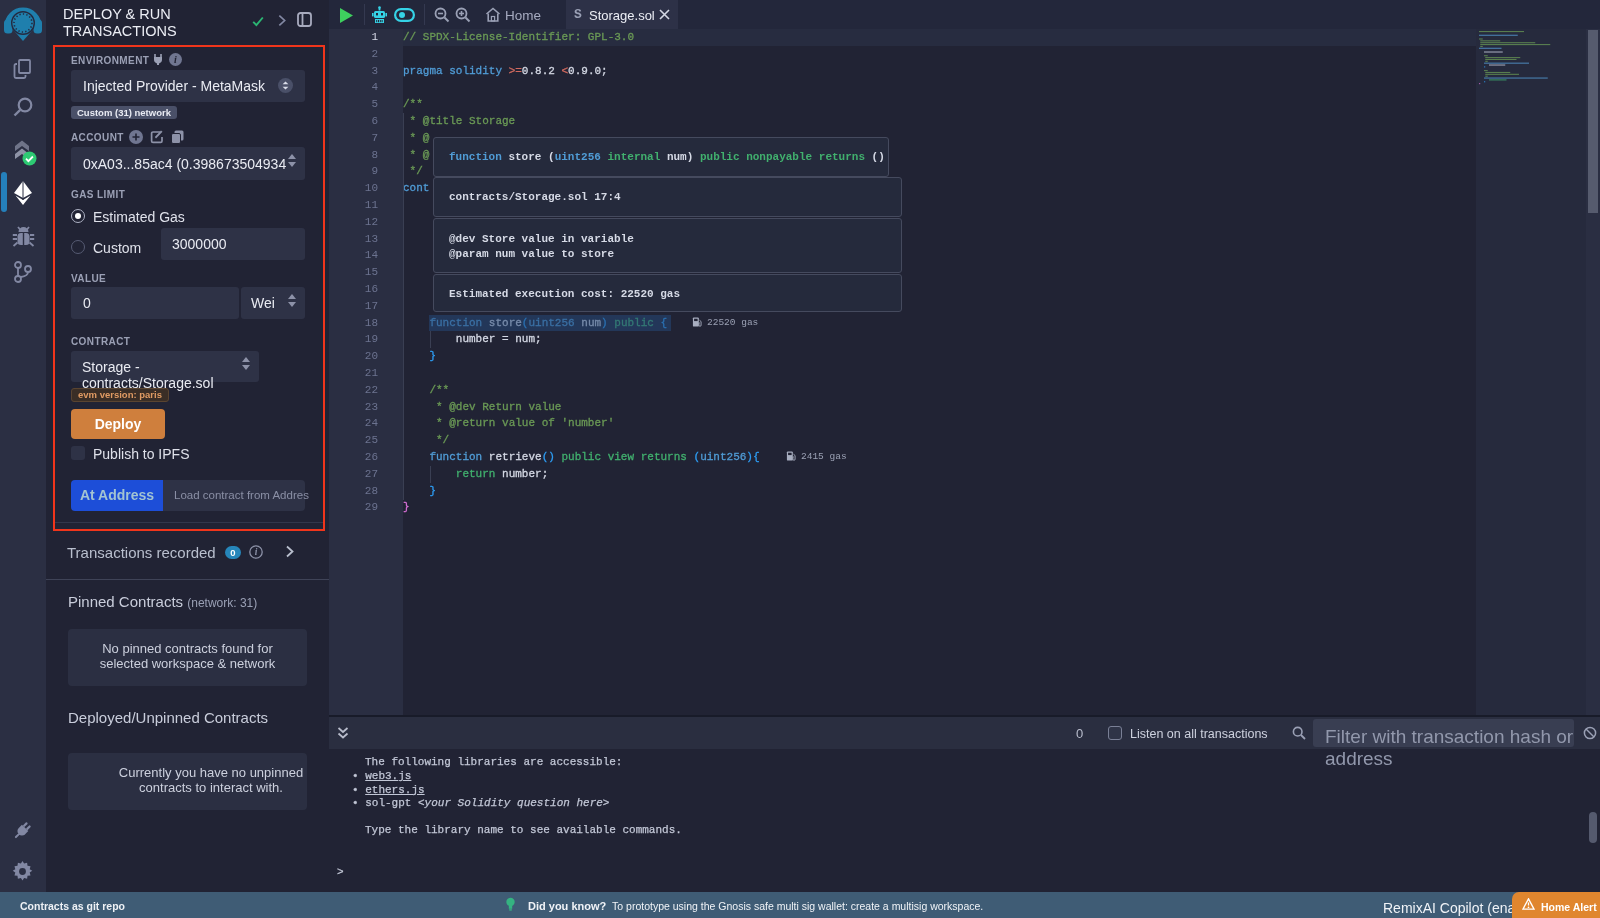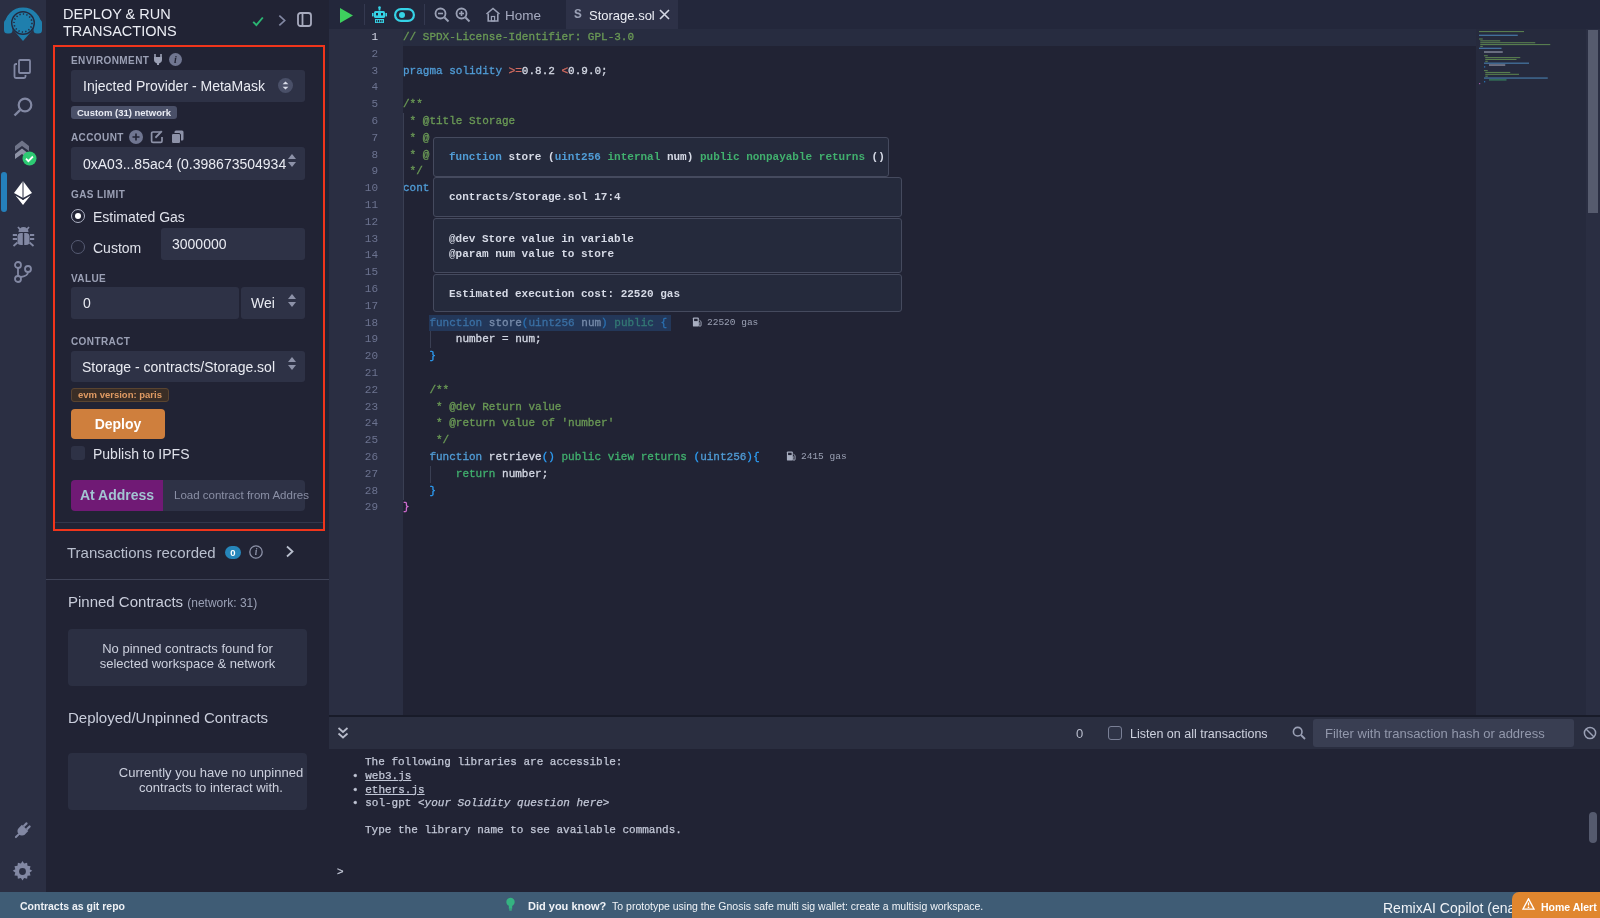--- a/index.html
+++ b/index.html
@@ -212,21 +212,21 @@
       <path d="M1.5 1 L6 5 L10.5 1 M1.5 6.5 L6 10.5 L10.5 6.5" fill="none" stroke="#b9bdcc" stroke-width="1.7"></path>
     </svg>
   <div class="abs" style="left:1076px; top:726px; font-size:13px; color:#b9bdcc;">0</div>
   <div class="abs" style="left:1108px; top:726px; width:14px; height:14px; border:1px solid #7a8096; border-radius:3px; background:#2f3447;"></div>
   <div class="abs" style="left:1130px; top:727px; font-size:12.5px; color:#ced2df;">Listen on all transactions</div>
   <svg class="abs" style="left:1292px; top:726px;" width="14" height="14" viewBox="0 0 14 14">
       <circle cx="5.7" cy="5.7" r="4.3" fill="none" stroke="#9aa0b5" stroke-width="1.6"></circle>
       <line x1="9" y1="9" x2="13" y2="13" stroke="#9aa0b5" stroke-width="1.8"></line>
     </svg>
   <div class="abs" style="left:1313px; top:719px; width:261px; height:28px; background:#393e52; border-radius:3px;">
-    <div style="padding:7px 0 0 12px; font-size:13px; color:#9298ac;">Filter with transaction hash or address</div>
+    <div style="padding:7px 0 0 12px; font-size:19px; color:#9298ac;">Filter with transaction hash or address</div>
   </div>
   <svg class="abs" style="left:1583px; top:726px;" width="14" height="14" viewBox="0 0 14 14">
       <circle cx="7" cy="7" r="5.6" fill="none" stroke="#9aa0b5" stroke-width="1.5"></circle>
       <line x1="3" y1="3" x2="11" y2="11" stroke="#9aa0b5" stroke-width="1.5"></line>
     </svg>
 
   <div class="term" style="left:365px; top:756px;">The following libraries are accessible:</div>
   <div class="term" style="left:352px; top:770px;">• <span style="text-decoration:underline;">web3.js</span></div>
   <div class="term" style="left:352px; top:783.5px;">• <span style="text-decoration:underline;">ethers.js</span></div>
   <div class="term" style="left:352px; top:797px;">• sol-gpt <i>&lt;your Solidity question here&gt;</i></div>
@@ -367,32 +367,32 @@
     </div>
   <div class="sel abs" style="left:241px; top:287px; width:64px; height:32px;">
     <div style="padding:8px 0 0 10px;">Wei</div>
     <div class="abs updn" style="right:8px; top:7px;">
         <b></b>
         <i></i>
       </div>
   </div>
 
   <div class="lbl abs" style="left:71px; top:336px;">CONTRACT</div>
-  <div class="sel abs" style="left:71px; top:351px; width:234px; height:31px;">
+  <div class="sel abs" style="left:71px; top:351px; width:188px; height:31px;">
     <div style="padding:8px 0 0 11px;">Storage - contracts/Storage.sol</div>
     <div class="abs updn" style="right:8px; top:6px;">
         <b></b>
         <i></i>
       </div>
   </div>
   <div class="abs" style="left:71px; top:388px; height:14px; padding:0 6px; background:#3a2e26; border:1px solid #5a4430; border-radius:3px; font:bold 9.5px/12px 'Liberation Sans',sans-serif; color:#e09b63;">evm version: paris</div>
   <div class="abs" style="left:71px; top:409px; width:94px; height:30px; background:#cf7f3d; border-radius:4px; font-weight:bold; font-size:14px; color:#fff; text-align:center; line-height:30px;">Deploy</div>
   <div class="abs" style="left:71px; top:446px; width:14px; height:14px; background:#2e3246; border-radius:3px;"></div>
   <div class="abs" style="left:93px; top:446px; font-size:14px; color:#dfe1ea;">Publish to IPFS</div>
-  <div class="abs" style="left:71px; top:480px; width:92px; height:31px; background:#701a75; border-radius:4px 0 0 4px; font-weight:bold; font-size:14px; color:#a3c4d2; text-align:center; line-height:31px;">At Address</div>
+  <div class="abs" style="left:71px; top:480px; width:92px; height:31px; background:#1d4ed8; border-radius:4px 0 0 4px; font-weight:bold; font-size:14px; color:#a3c4d2; text-align:center; line-height:31px;">At Address</div>
   <div class="abs" style="left:163px; top:480px; width:142px; height:31px; background:#2e3246; border-radius:0 4px 4px 0;">
     <div style="padding:9px 0 0 11px; font-size:11.5px; color:#8a8fa5; white-space:nowrap;">Load contract from Addres</div>
   </div>
 
   <div class="abs" style="left:55px; top:522px; width:268px; height:1px; background:#32374b;"></div>
 
   <div class="abs" style="left:67px; top:544px; font-size:15px; color:#b9bfce;">Transactions recorded</div>
   <div class="abs" style="left:225px; top:546px; width:16px; height:13px; border-radius:7px; background:#2686ba; color:#fff; font:bold 9.5px/13px 'Liberation Sans',sans-serif; text-align:center;">0</div>
   <svg class="abs" style="left:249px; top:545px;" width="14" height="14" viewBox="0 0 14 14">
       <circle cx="7" cy="7" r="6.2" fill="none" stroke="#8d92a8" stroke-width="1.3"></circle>

